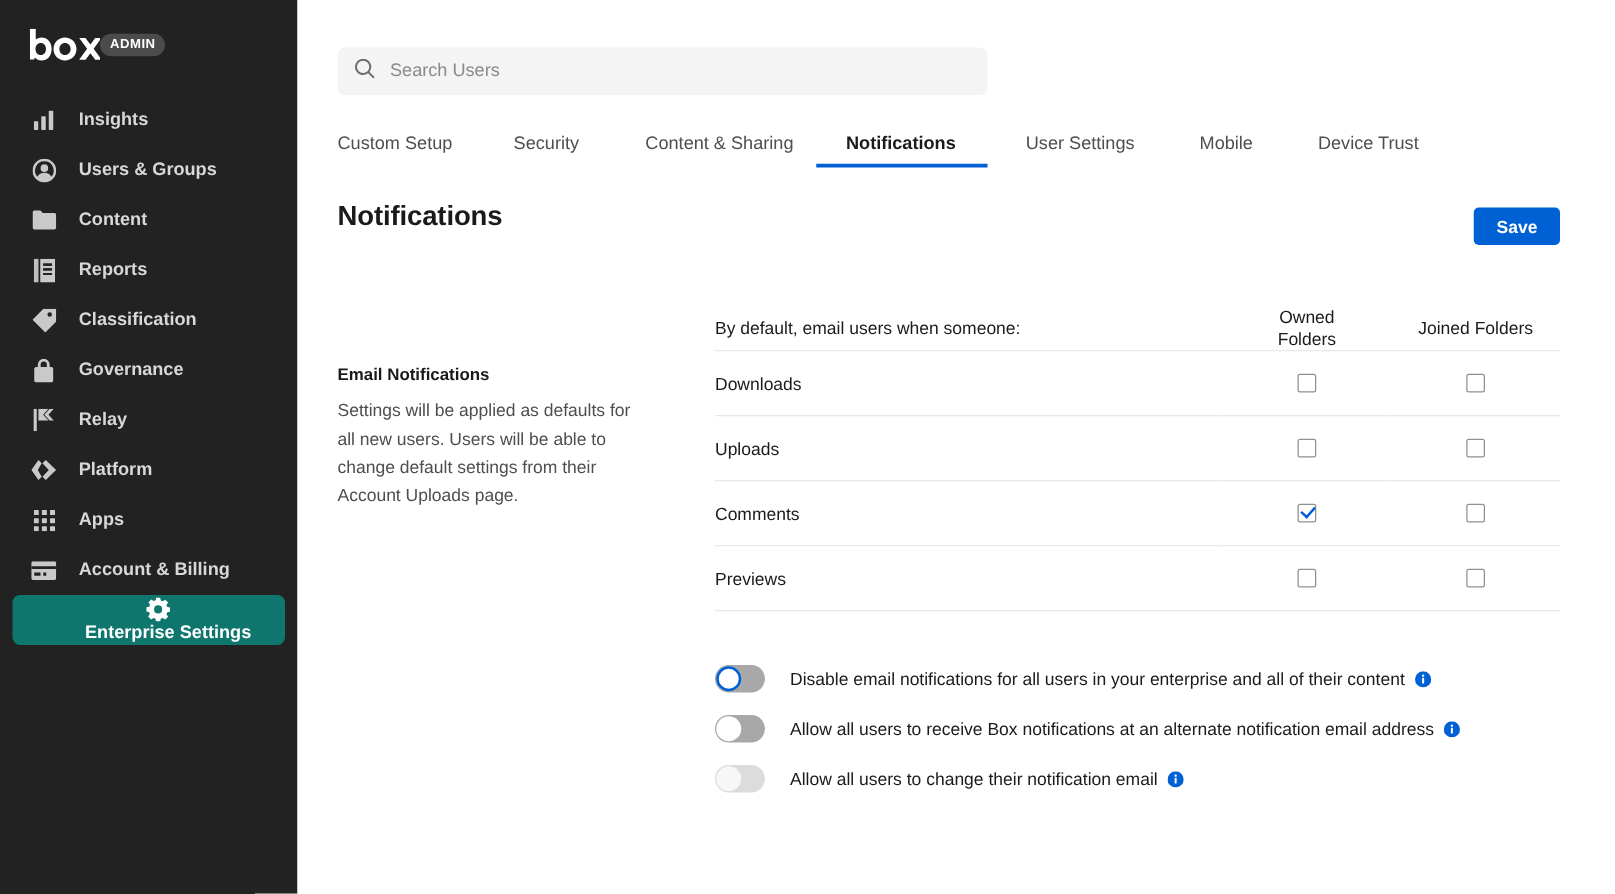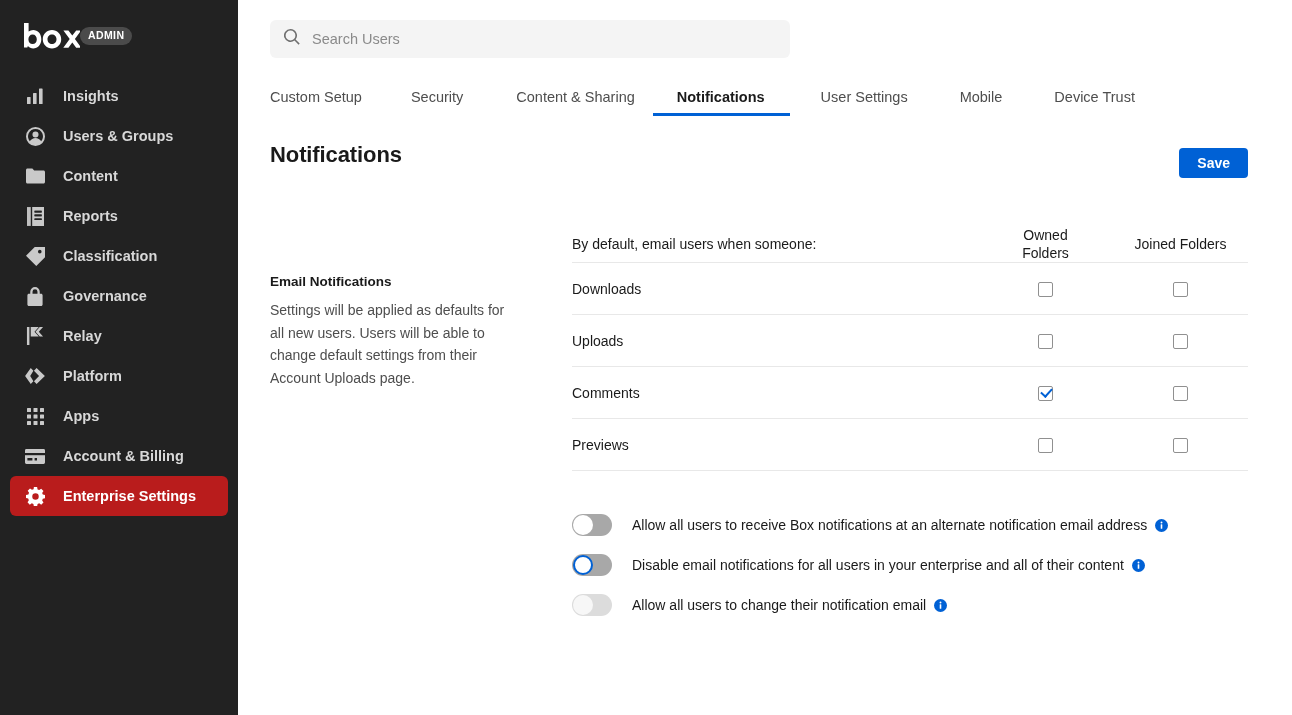--- a/index.html
+++ b/index.html
@@ -79,39 +79,41 @@
 
   .nav-item .nav-label {
     margin-left: 17px;
     font-size: 14.5px;
     font-weight: bold;
     color: #d8d8d8;
     white-space: nowrap;
   }
 
   .nav-item.active {
-    background: #b91c1c;
+    background: #0f766e;
+    flex-direction: column;
   }
   .nav-item.active .nav-label { color: #ffffff; }
   .nav-item.active .nav-icon svg { fill: #ffffff; }
 
   .nav-icon svg { fill: #c9c9c9; }
 
   
   .main {
     flex: 1 1 auto;
     height: 715px;
     background: #ffffff;
     position: relative;
     overflow: hidden;
   }
 
   
   .search-wrap {
-    padding: 20px 0 0 32px;
+    padding: 10px 0 0 32px;
+    margin-top: 28px;
   }
   .search-box {
     width: 520px;
     height: 38px;
     background: #f4f4f4;
     border-radius: 6px;
     display: flex;
     align-items: center;
     padding: 0 14px;
     cursor: text;
@@ -588,54 +590,54 @@
               <td class="td-check">
                 <span class="cbox"></span>
               </td>
             </tr>
 
 
           </tbody>
         </table>
 
         <div class="toggles">
+
+          <div class="toggle-row">
+            <span class="switch focused">
+              <span class="knob"></span>
+            </span>
+            <span class="toggle-label">
+              <span>Disable email notifications for all users in your enterprise and all of their content</span>
+              <span class="info-icon">
+                <svg width="13" height="13" viewBox="0 0 13 13">
+                    <circle cx="6.5" cy="6.5" r="6.5" fill="#0061d5"></circle>
+                    <rect x="5.7" y="5.2" width="1.6" height="4.6" rx="0.5" fill="#ffffff"></rect>
+                    <circle cx="6.5" cy="3.5" r="0.95" fill="#ffffff"></circle>
+                  </svg>
+              </span>
+            </span>
+          </div>
 
           <div class="toggle-row">
             <span class="switch">
               <span class="knob"></span>
             </span>
             <span class="toggle-label">
               <span>Allow all users to receive Box notifications at an alternate notification email address</span>
               <span class="info-icon">
                 <svg width="13" height="13" viewBox="0 0 13 13">
                     <circle cx="6.5" cy="6.5" r="6.5" fill="#0061d5"></circle>
                     <rect x="5.7" y="5.2" width="1.6" height="4.6" rx="0.5" fill="#ffffff"></rect>
                     <circle cx="6.5" cy="3.5" r="0.95" fill="#ffffff"></circle>
                   </svg>
               </span>
             </span>
           </div>
 
           <div class="toggle-row">
-            <span class="switch focused">
-              <span class="knob"></span>
-            </span>
-            <span class="toggle-label">
-              <span>Disable email notifications for all users in your enterprise and all of their content</span>
-              <span class="info-icon">
-                <svg width="13" height="13" viewBox="0 0 13 13">
-                    <circle cx="6.5" cy="6.5" r="6.5" fill="#0061d5"></circle>
-                    <rect x="5.7" y="5.2" width="1.6" height="4.6" rx="0.5" fill="#ffffff"></rect>
-                    <circle cx="6.5" cy="3.5" r="0.95" fill="#ffffff"></circle>
-                  </svg>
-              </span>
-            </span>
-          </div>
-
-          <div class="toggle-row">
             <span class="switch disabled">
               <span class="knob"></span>
             </span>
             <span class="toggle-label">
               <span>Allow all users to change their notification email</span>
               <span class="info-icon">
                 <svg width="13" height="13" viewBox="0 0 13 13">
                     <circle cx="6.5" cy="6.5" r="6.5" fill="#0061d5"></circle>
                     <rect x="5.7" y="5.2" width="1.6" height="4.6" rx="0.5" fill="#ffffff"></rect>
                     <circle cx="6.5" cy="3.5" r="0.95" fill="#ffffff"></circle>

